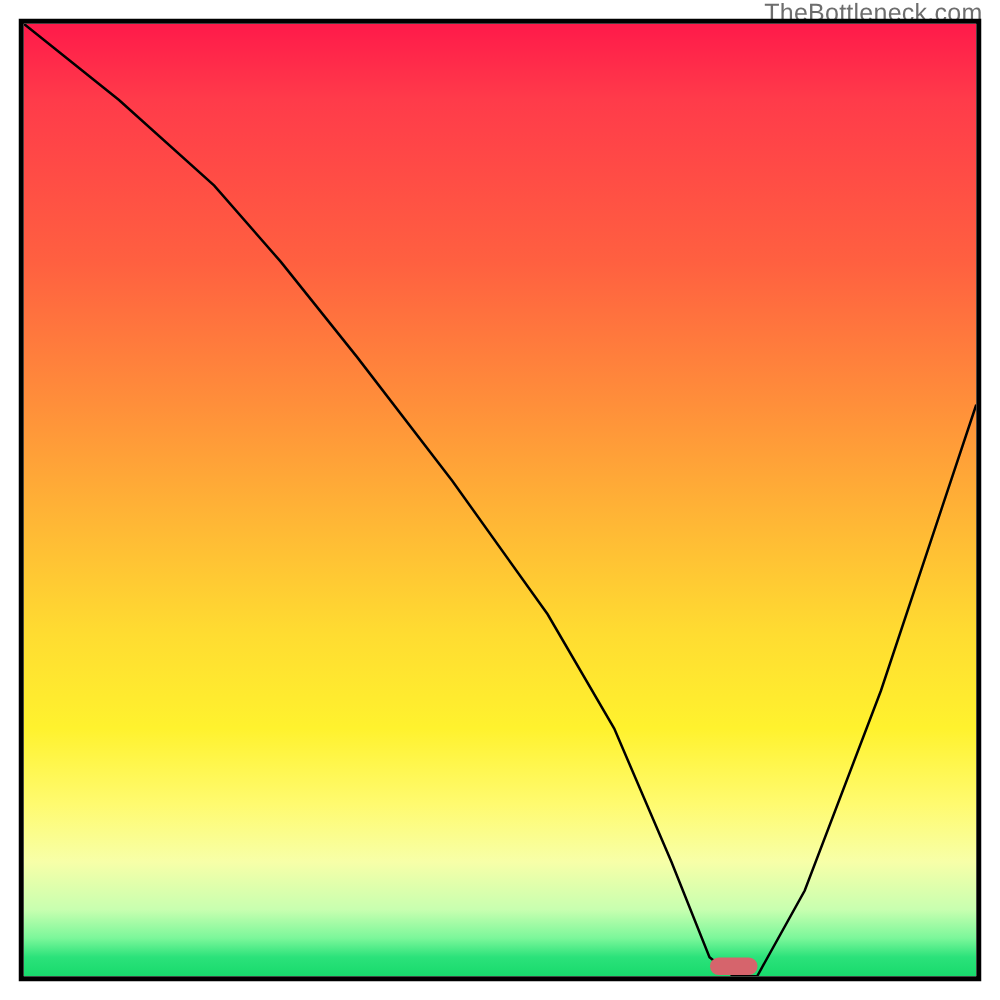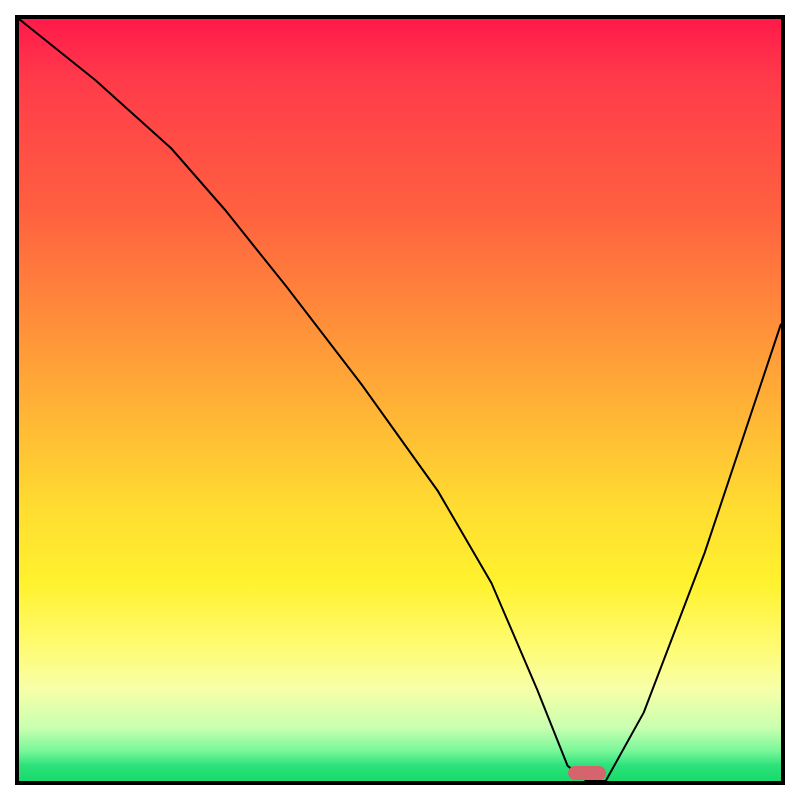--- a/index.html
+++ b/index.html
@@ -72,20 +72,21 @@
     letter-spacing: 0.2px;
     pointer-events: none;
     user-select: none;
   }
 </style>
 </head>
 <body>
 
 <div class="frame">
 
+  <div class="watermark">TheBottleneck.com</div>
 
   <div class="plot-area">
     <div class="gradient-bg"></div>
 
     <svg class="curve" id="curve-svg" viewBox="0 0 762 762" preserveAspectRatio="none">
       <path id="curve-path" d="M0.0 0.0 L76.2 61.0 L152.4 129.5 L205.7 190.5 L266.7 266.7 L342.9 365.8 L419.1 472.4 L472.4 563.9 L518.2 670.6 L548.6 746.8 L567.7 762.0 L586.7 762.0 L624.8 693.4 L685.8 533.4 L762.0 304.8" fill="none" stroke="#000" stroke-width="2"></path>
     </svg>
 
     <div class="marker" id="marker" style="left: 74.5%; top: 99%; background: rgb(214, 100, 108);"></div>
   </div>

